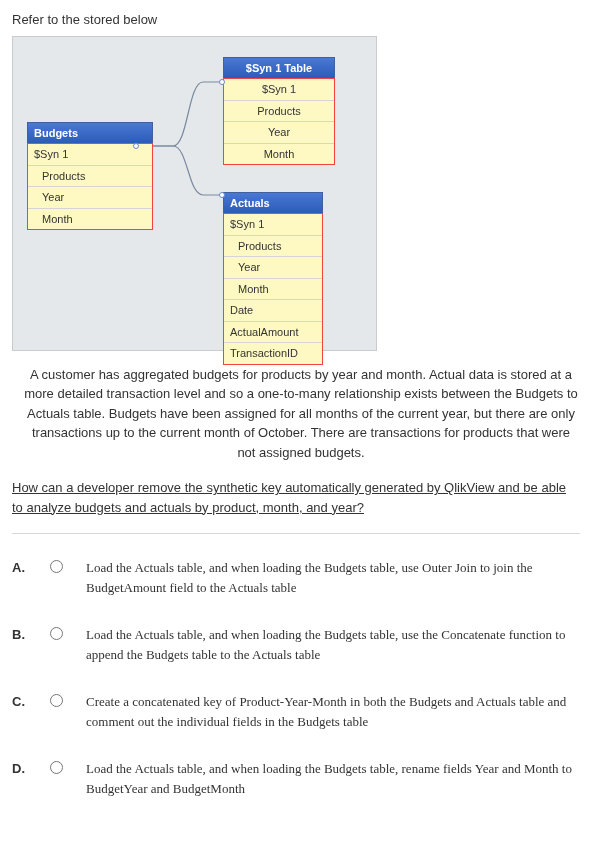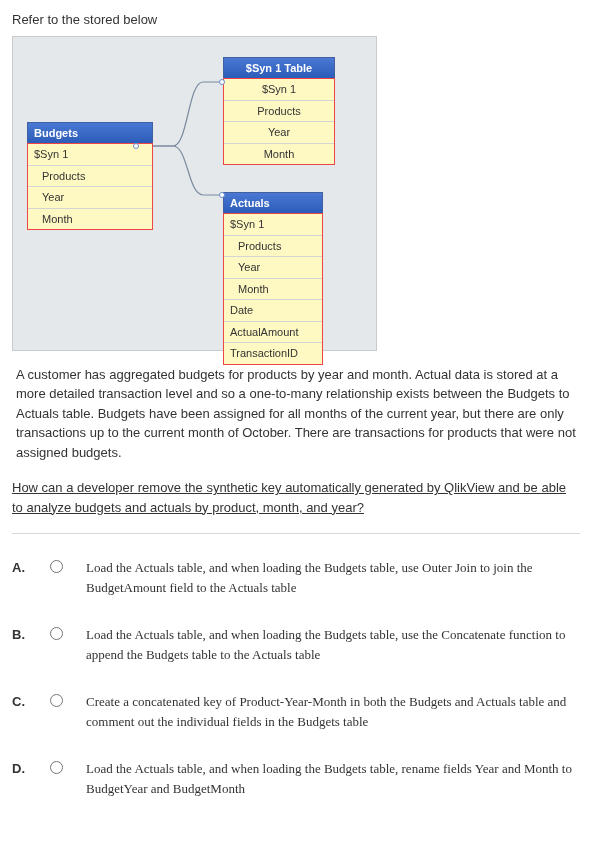--- a/index.html
+++ b/index.html
@@ -55,21 +55,21 @@
     background: #fff;
     border: 1px solid #6a8bc8;
     border-radius: 50%;
   }
   svg.links {
     position: absolute;
     left: 0; top: 0;
     width: 100%; height: 100%;
     pointer-events: none;
   }
-  .narrative { margin: 10px 0 16px 4px; }
+  .narrative { margin: 10px 0 16px 10px; text-align: center; }
   .question { margin-bottom: 16px; text-decoration: underline; }
   hr.sep {
     border: none;
     border-top: 1px solid #d8d8d8;
     margin: 14px 0;
   }
   .options { width: 100%; }
   .opt-row { display: flex; align-items: flex-start; padding: 10px 0 18px 0; }
   .opt-letter { width: 38px; font-weight: bold; flex-shrink:0; }
   .opt-radio { width: 18px; flex-shrink:0; padding-top:1px; }

